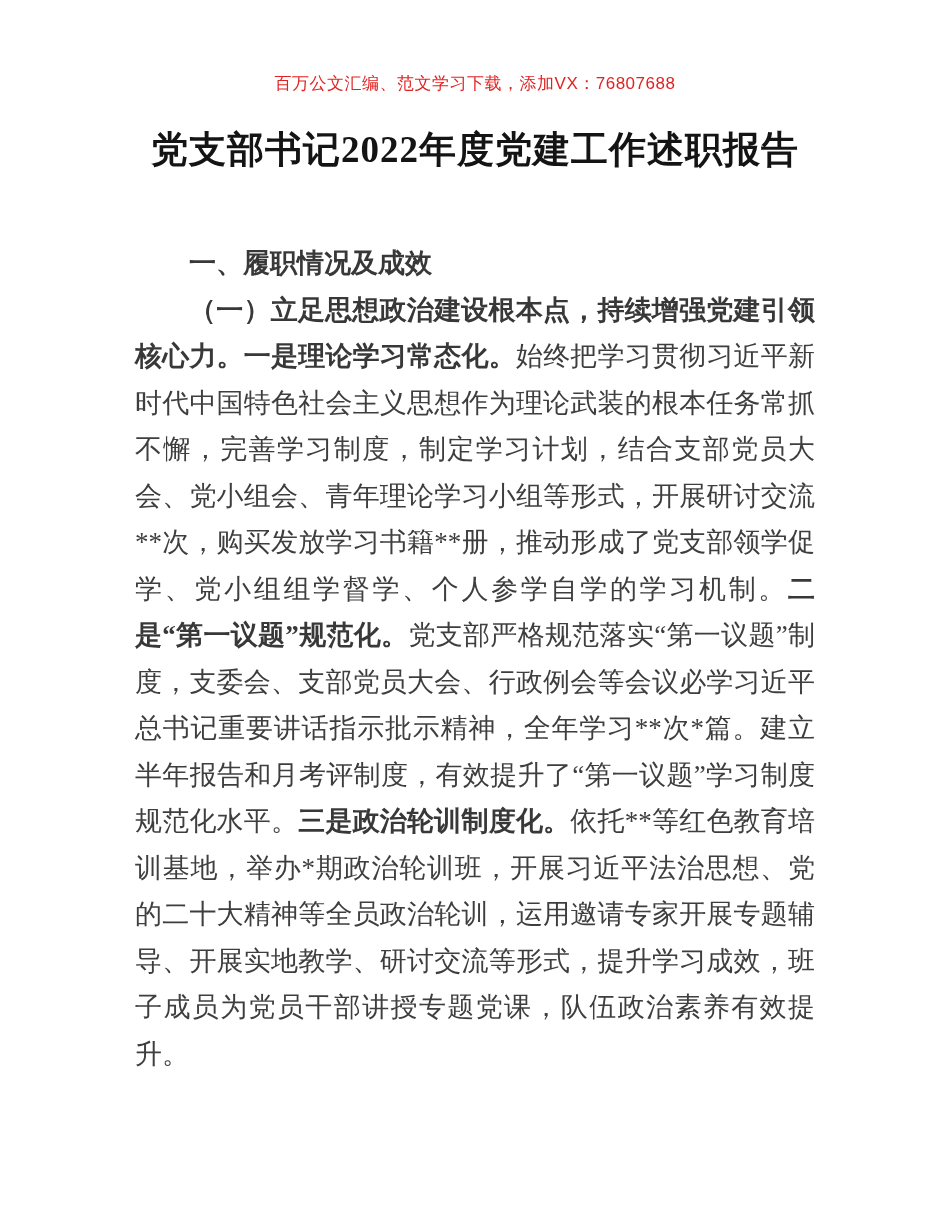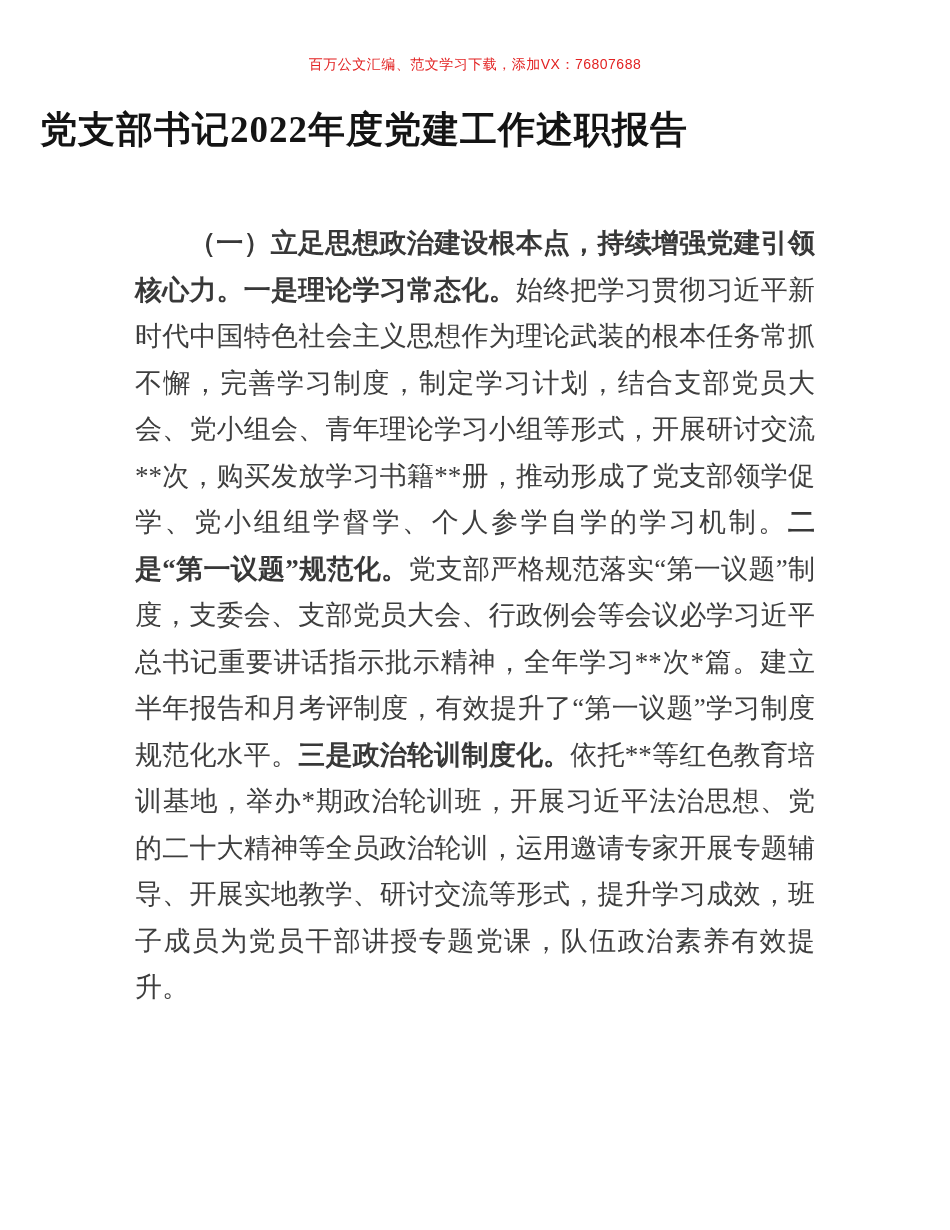--- a/index.html
+++ b/index.html
@@ -13,31 +13,31 @@
     overflow: hidden;
     font-family: "Liberation Serif", "DejaVu Serif", serif;
   }
   .page {
     width: 950px;
     height: 1230px;
     position: relative;
     background: #ffffff;
   }
   .notice {
-    padding-top: 50px;
+    padding-top: 70px;
     text-align: center;
     font-family: "Liberation Sans", "DejaVu Sans", sans-serif;
-    font-size: 14px;
+    font-size: 17px;
     font-weight: 400;
     letter-spacing: 0.5px;
     line-height: 28px;
   }
   .doc-title {
     margin: 26px 40px 0 40px;
-    text-align: left;
+    text-align: center;
     font-family: "Liberation Serif", "DejaVu Serif", serif;
     font-size: 37px;
     font-weight: 700;
     color: #141414;
     letter-spacing: 1px;
     line-height: 52px;
   }
   .doc-body {
     width: 680px;
     margin: 64px auto 0 auto;
@@ -62,15 +62,16 @@
 <body>
 
 <div class="page">
   <div class="notice" style="color: rgb(226, 34, 34);">
     <span>百万公文汇编、范文学习下载，添加VX：76807688</span>
   </div>
 
   <h1 class="doc-title">党支部书记2022年度党建工作述职报告</h1>
 
   <div class="doc-body">
+      <p class="para heading"><span class="run bold">一、履职情况及成效</span></p>
       <p class="para body"><span class="run bold">（一）立足思想政治建设根本点，持续增强党建引领核心力。一是理论学习常态化。</span><span class="run">始终把学习贯彻习近平新时代中国特色社会主义思想作为理论武装的根本任务常抓不懈，完善学习制度，制定学习计划，结合支部党员大会、党小组会、青年理论学习小组等形式，开展研讨交流**次，购买发放学习书籍**册，推动形成了党支部领学促学、党小组组学督学、个人参学自学的学习机制。</span><span class="run bold">二是“第一议题”规范化。</span><span class="run">党支部严格规范落实“第一议题”制度，支委会、支部党员大会、行政例会等会议必学习近平总书记重要讲话指示批示精神，全年学习**次*篇。建立半年报告和月考评制度，有效提升了“第一议题”学习制度规范化水平。</span><span class="run bold">三是政治轮训制度化。</span><span class="run">依托**等红色教育培训基地，举办*期政治轮训班，开展习近平法治思想、党的二十大精神等全员政治轮训，运用邀请专家开展专题辅导、开展实地教学、研讨交流等形式，提升学习成效，班子成员为党员干部讲授专题党课，队伍政治素养有效提升。</span></p>
     </div>
 </div>
 
 </body></html>

